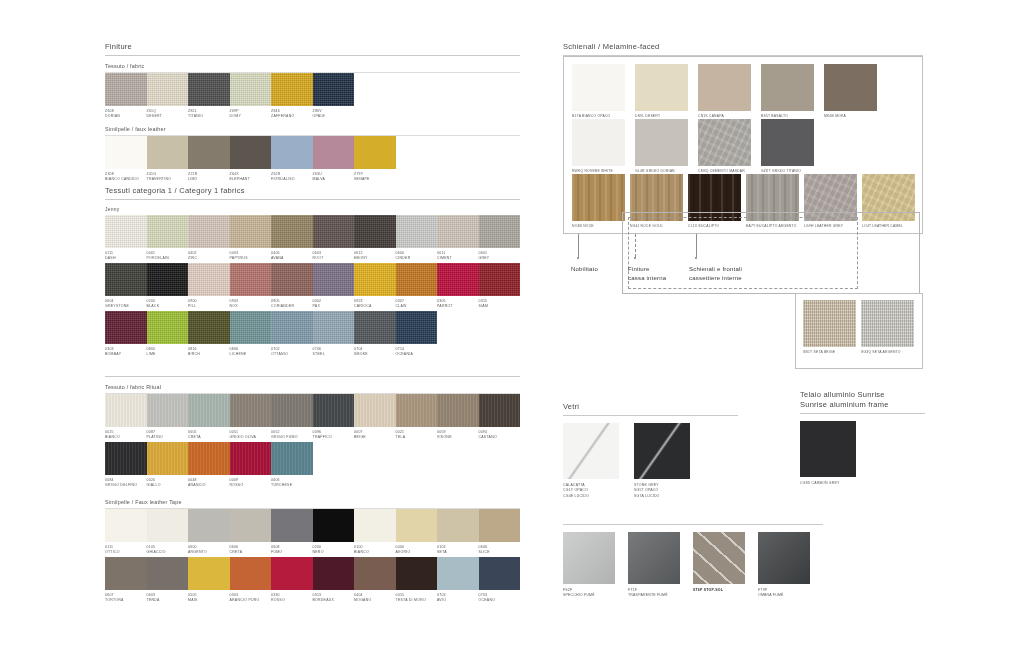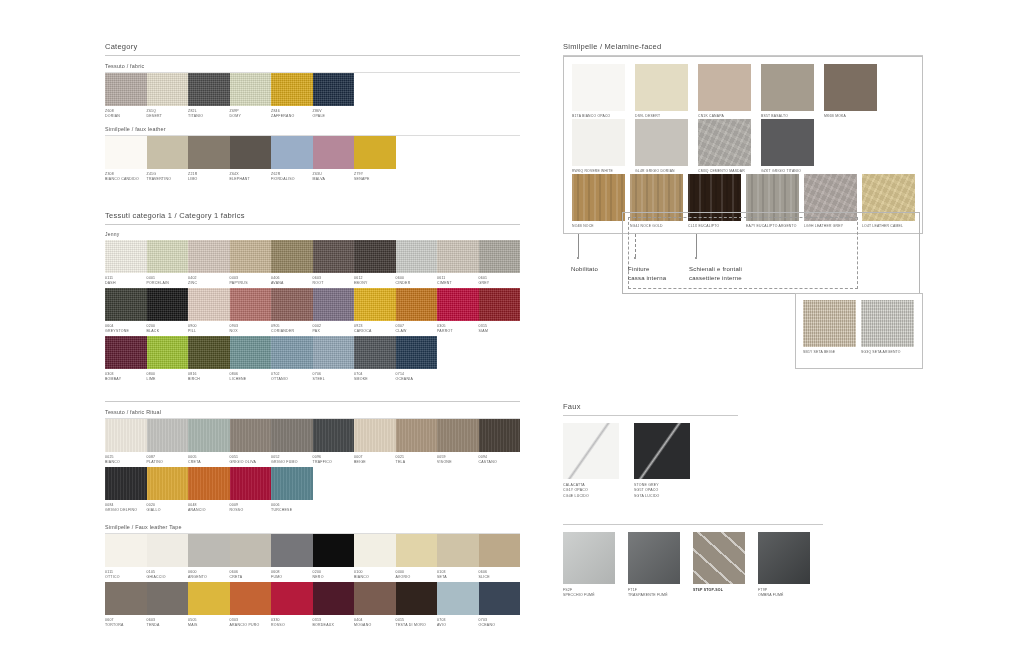--- a/index.html
+++ b/index.html
@@ -150,21 +150,21 @@
 
   .glass-cell { width:60px; margin-right:9px; }
   .glass-sw { width:52px; height:52px; }
 </style>
 </head>
 <body>
 
 <div id="left-col">
 
   <div>
-    <div class="sec-title">Category</div>
+    <div class="sec-title">Finiture</div>
     <div class="sec-rule"></div>
 
     <div class="sub-title">Tessuto / fabric</div>
     <div class="sub-rule"></div>
     <div class="strip" id="eco-fab-sw">
         <div class="sw tex-weave" style="width: 41.5px; background-color: rgb(182, 171, 165);"></div>
         <div class="sw tex-weave" style="width: 41.5px; background-color: rgb(227, 221, 202);"></div>
         <div class="sw tex-weave" style="width: 41.5px; background-color: rgb(76, 76, 76);"></div>
         <div class="sw tex-weave" style="width: 41.5px; background-color: rgb(216, 220, 191);"></div>
         <div class="sw tex-weave" style="width: 41.5px; background-color: rgb(216, 168, 26);"></div>
@@ -207,21 +207,21 @@
 ELEPHANT</div>
         <div class="lbl" style="width: 41.5px;">Z62R
 FIORDALISO</div>
         <div class="lbl" style="width: 41.5px;">Z63U
 MALVA</div>
         <div class="lbl" style="width: 41.5px;">Z79Y
 SENAPE</div>
       </div>
   </div>
 
-  <div style="margin-top:29px;">
+  <div style="margin-top:4px;">
     <div class="sec-title">Tessuti categoria 1 / Category 1 fabrics</div>
     <div class="sec-rule"></div>
     <div class="mini-title">Jenny</div>
 
     <div class="row-block">
       <div class="strip" id="c1r1-sw">
           <div class="sw tex-weave" style="width: 41.5px; background-color: rgb(242, 239, 229);"></div>
           <div class="sw tex-weave" style="width: 41.5px; background-color: rgb(216, 219, 189);"></div>
           <div class="sw tex-weave" style="width: 41.5px; background-color: rgb(213, 199, 188);"></div>
           <div class="sw tex-weave" style="width: 41.5px; background-color: rgb(199, 181, 150);"></div>
@@ -459,21 +459,21 @@
           <div class="lbl" style="width: 41.5px;">0703
 OCEANO</div>
         </div>
     </div>
   </div>
 </div>
 
 <div id="right-col">
 
   <div>
-    <div class="sec-title">Similpelle / Melamine-faced</div>
+    <div class="sec-title">Schienali / Melamine-faced</div>
     <div class="sec-rule"></div>
 
     <div class="board" id="nob-board">
       <div class="board-row" id="nob-r1">
           <div class="nob-cell" style="width: 58px;">
             <div class="nob-sw tex-flat" style="width: 53px; height: 47px; background-color: rgb(247, 246, 243);"></div>
             <div class="nob-lbl">B17A BIANCO OPACO</div>
           </div>
           <div class="nob-cell" style="width: 58px;">
             <div class="nob-sw tex-flat" style="width: 53px; height: 47px; background-color: rgb(227, 220, 195);"></div>
@@ -563,21 +563,21 @@
           </div>
           <div class="nob-cell" style="width: 58px;">
             <div class="nob-sw tex-seta" style="width: 53px; height: 47px; background-color: rgb(203, 202, 195);"></div>
             <div class="nob-lbl">SG3Q SETA ARGENTO</div>
           </div>
         </div>
     </div>
   </div>
 
   <div style="position:absolute; left:0px; top:360px; width:175px;">
-    <div class="sec-title">Faux</div>
+    <div class="sec-title">Vetri</div>
     <div class="sec-rule"></div>
     <div class="board-row" id="gres-row" style="margin-top:7px;">
         <div class="gres-cell">
           <div class="gres-sw" style="background-color: rgb(244, 244, 242); position: relative; overflow: hidden;">
             <div style="position: absolute; left: -10%; top: -15%; width: 130%; height: 130%; background: linear-gradient(125deg, transparent 44%, rgba(140, 140, 145, 0.55) 46%, transparent 48%);"></div>
           </div>
           <div class="gres-lbl">CALACATTA
 CG1Y OPACO
 CG4E LUCIDO</div>
         </div>
@@ -585,20 +585,31 @@
           <div class="gres-sw" style="background-color: rgb(43, 44, 46); position: relative; overflow: hidden;">
             <div style="position: absolute; left: -10%; top: -15%; width: 130%; height: 130%; background: linear-gradient(125deg, transparent 44%, rgba(230, 230, 230, 0.75) 46%, transparent 48%);"></div>
           </div>
           <div class="gres-lbl">STONE GREY
 SG5T OPACO
 SG7A LUCIDO</div>
         </div>
       </div>
   </div>
 
+  <div style="position:absolute; left:237px; top:348px; width:125px;">
+    <div class="sec-title">Telaio alluminio Sunrise
+Sunrise aluminium frame</div>
+    <div class="sec-rule"></div>
+    <div class="board-row" id="frame-row" style="margin-top:7px;">
+        <div class="gres-cell">
+          <div class="gres-sw" style="background-color: rgb(44, 44, 46);"></div>
+          <div class="gres-lbl">CG8X CARBON GREY</div>
+        </div>
+      </div>
+  </div>
 
   <div style="position:absolute; left:0px; top:482px; width:260px;">
     <div class="sec-rule"></div>
     <div class="board-row" id="glass-row" style="margin-top:7px;">
         <div class="glass-cell">
           <div class="glass-sw" style="background-color: rgb(196, 199, 198); position: relative; overflow: hidden;">
             <div style="position: absolute; inset: 0px; background: linear-gradient(135deg, rgba(255, 255, 255, 0.16), rgba(0, 0, 0, 0.1));"></div>
           </div>
           <div class="gres-lbl">FS2F
 SPECCHIO FUMÉ</div>

